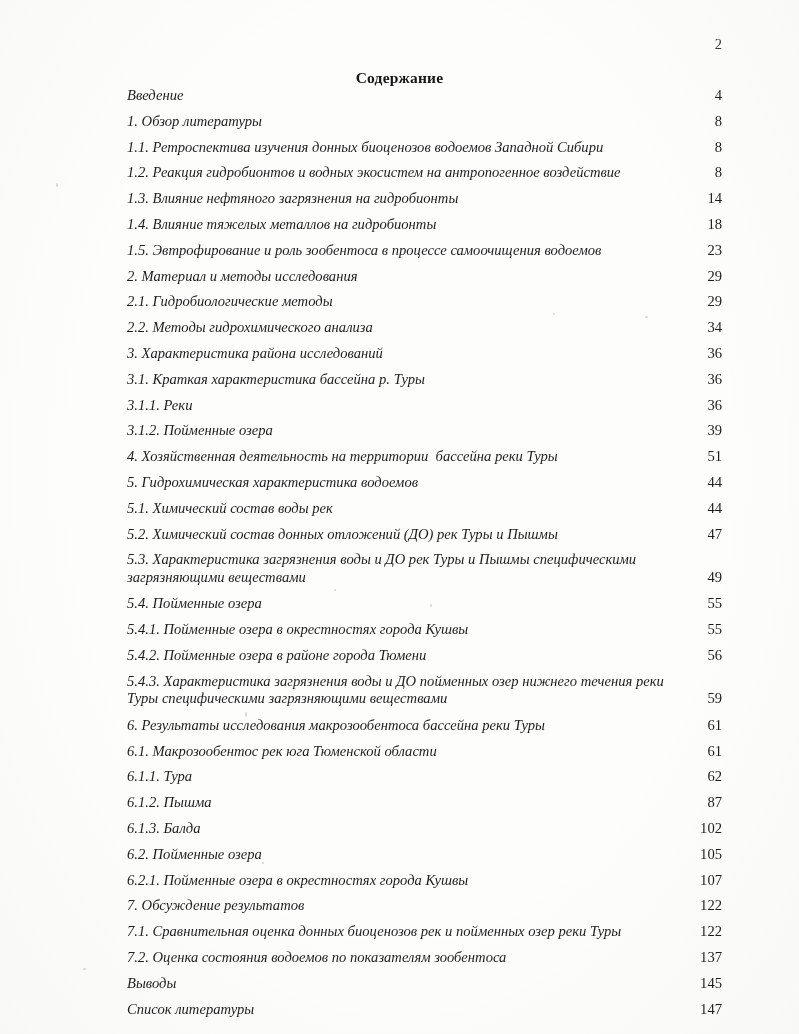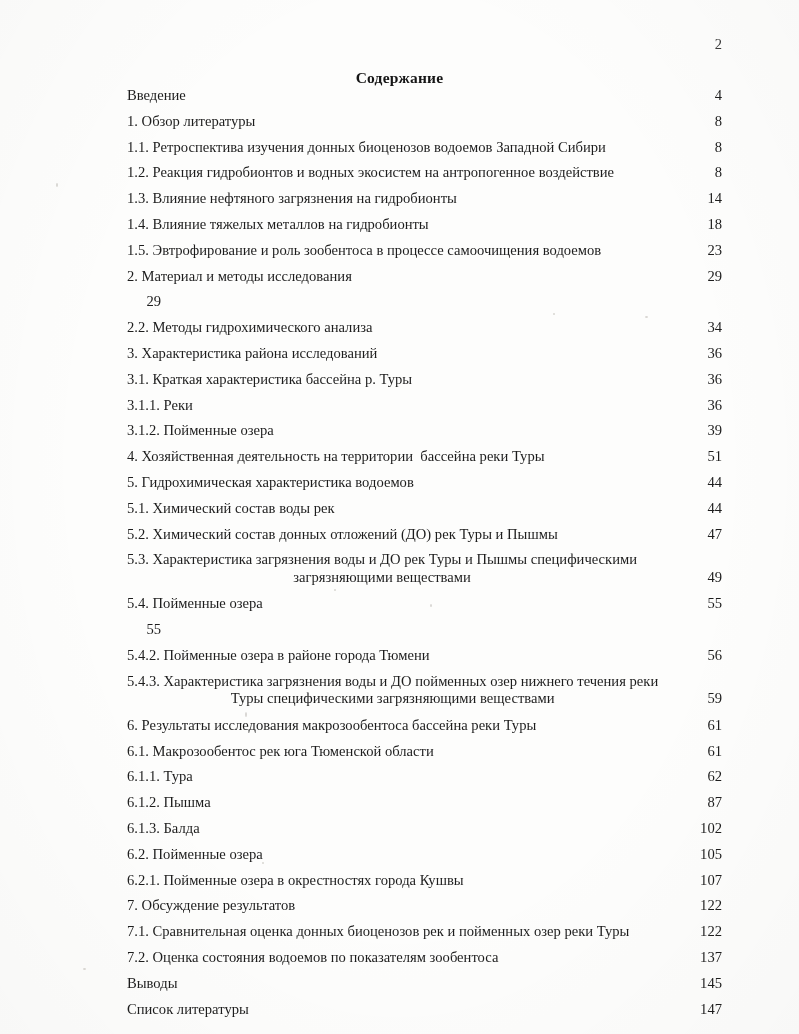--- a/index.html
+++ b/index.html
@@ -71,21 +71,22 @@
     color: #1d1d1d;
   }
   .toc-row.wrapped {
     margin-bottom: 9.6px;
   }
 
   .toc-label {
     flex: 0 1 auto;
     max-width: 562px;
     white-space: pre-wrap;
-    text-align: center;
+    text-align: left;
+    font-style: italic;
   }
 
   .toc-page {
     flex: 0 0 auto;
     width: 34px;
     text-align: right;
     align-self: flex-start;
     color: #1d1d1d;
   }
   
@@ -140,20 +141,21 @@
       </div>
       <div class="toc-row">
         <span class="toc-label">1.5. Эвтрофирование и роль зообентоса в процессе самоочищения водоемов</span>
         <span class="toc-page">23</span>
       </div>
       <div class="toc-row">
         <span class="toc-label">2. Материал и методы исследования</span>
         <span class="toc-page">29</span>
       </div>
       <div class="toc-row">
+        <span class="toc-label">2.1. Гидробиологические методы</span>
         <span class="toc-page">29</span>
       </div>
       <div class="toc-row">
         <span class="toc-label">2.2. Методы гидрохимического анализа</span>
         <span class="toc-page">34</span>
       </div>
       <div class="toc-row">
         <span class="toc-label">3. Характеристика района исследований</span>
         <span class="toc-page">36</span>
       </div>
@@ -188,20 +190,21 @@
       <div class="toc-row wrapped">
         <span class="toc-label">5.3. Характеристика загрязнения воды и ДО рек Туры и Пышмы специфическими
 загрязняющими веществами</span>
         <span class="toc-page">49</span>
       </div>
       <div class="toc-row">
         <span class="toc-label">5.4. Пойменные озера</span>
         <span class="toc-page">55</span>
       </div>
       <div class="toc-row">
+        <span class="toc-label">5.4.1. Пойменные озера в окрестностях города Кушвы</span>
         <span class="toc-page">55</span>
       </div>
       <div class="toc-row">
         <span class="toc-label">5.4.2. Пойменные озера в районе города Тюмени</span>
         <span class="toc-page">56</span>
       </div>
       <div class="toc-row wrapped">
         <span class="toc-label">5.4.3. Характеристика загрязнения воды и ДО пойменных озер нижнего течения реки
 Туры специфическими загрязняющими веществами</span>
         <span class="toc-page">59</span>

